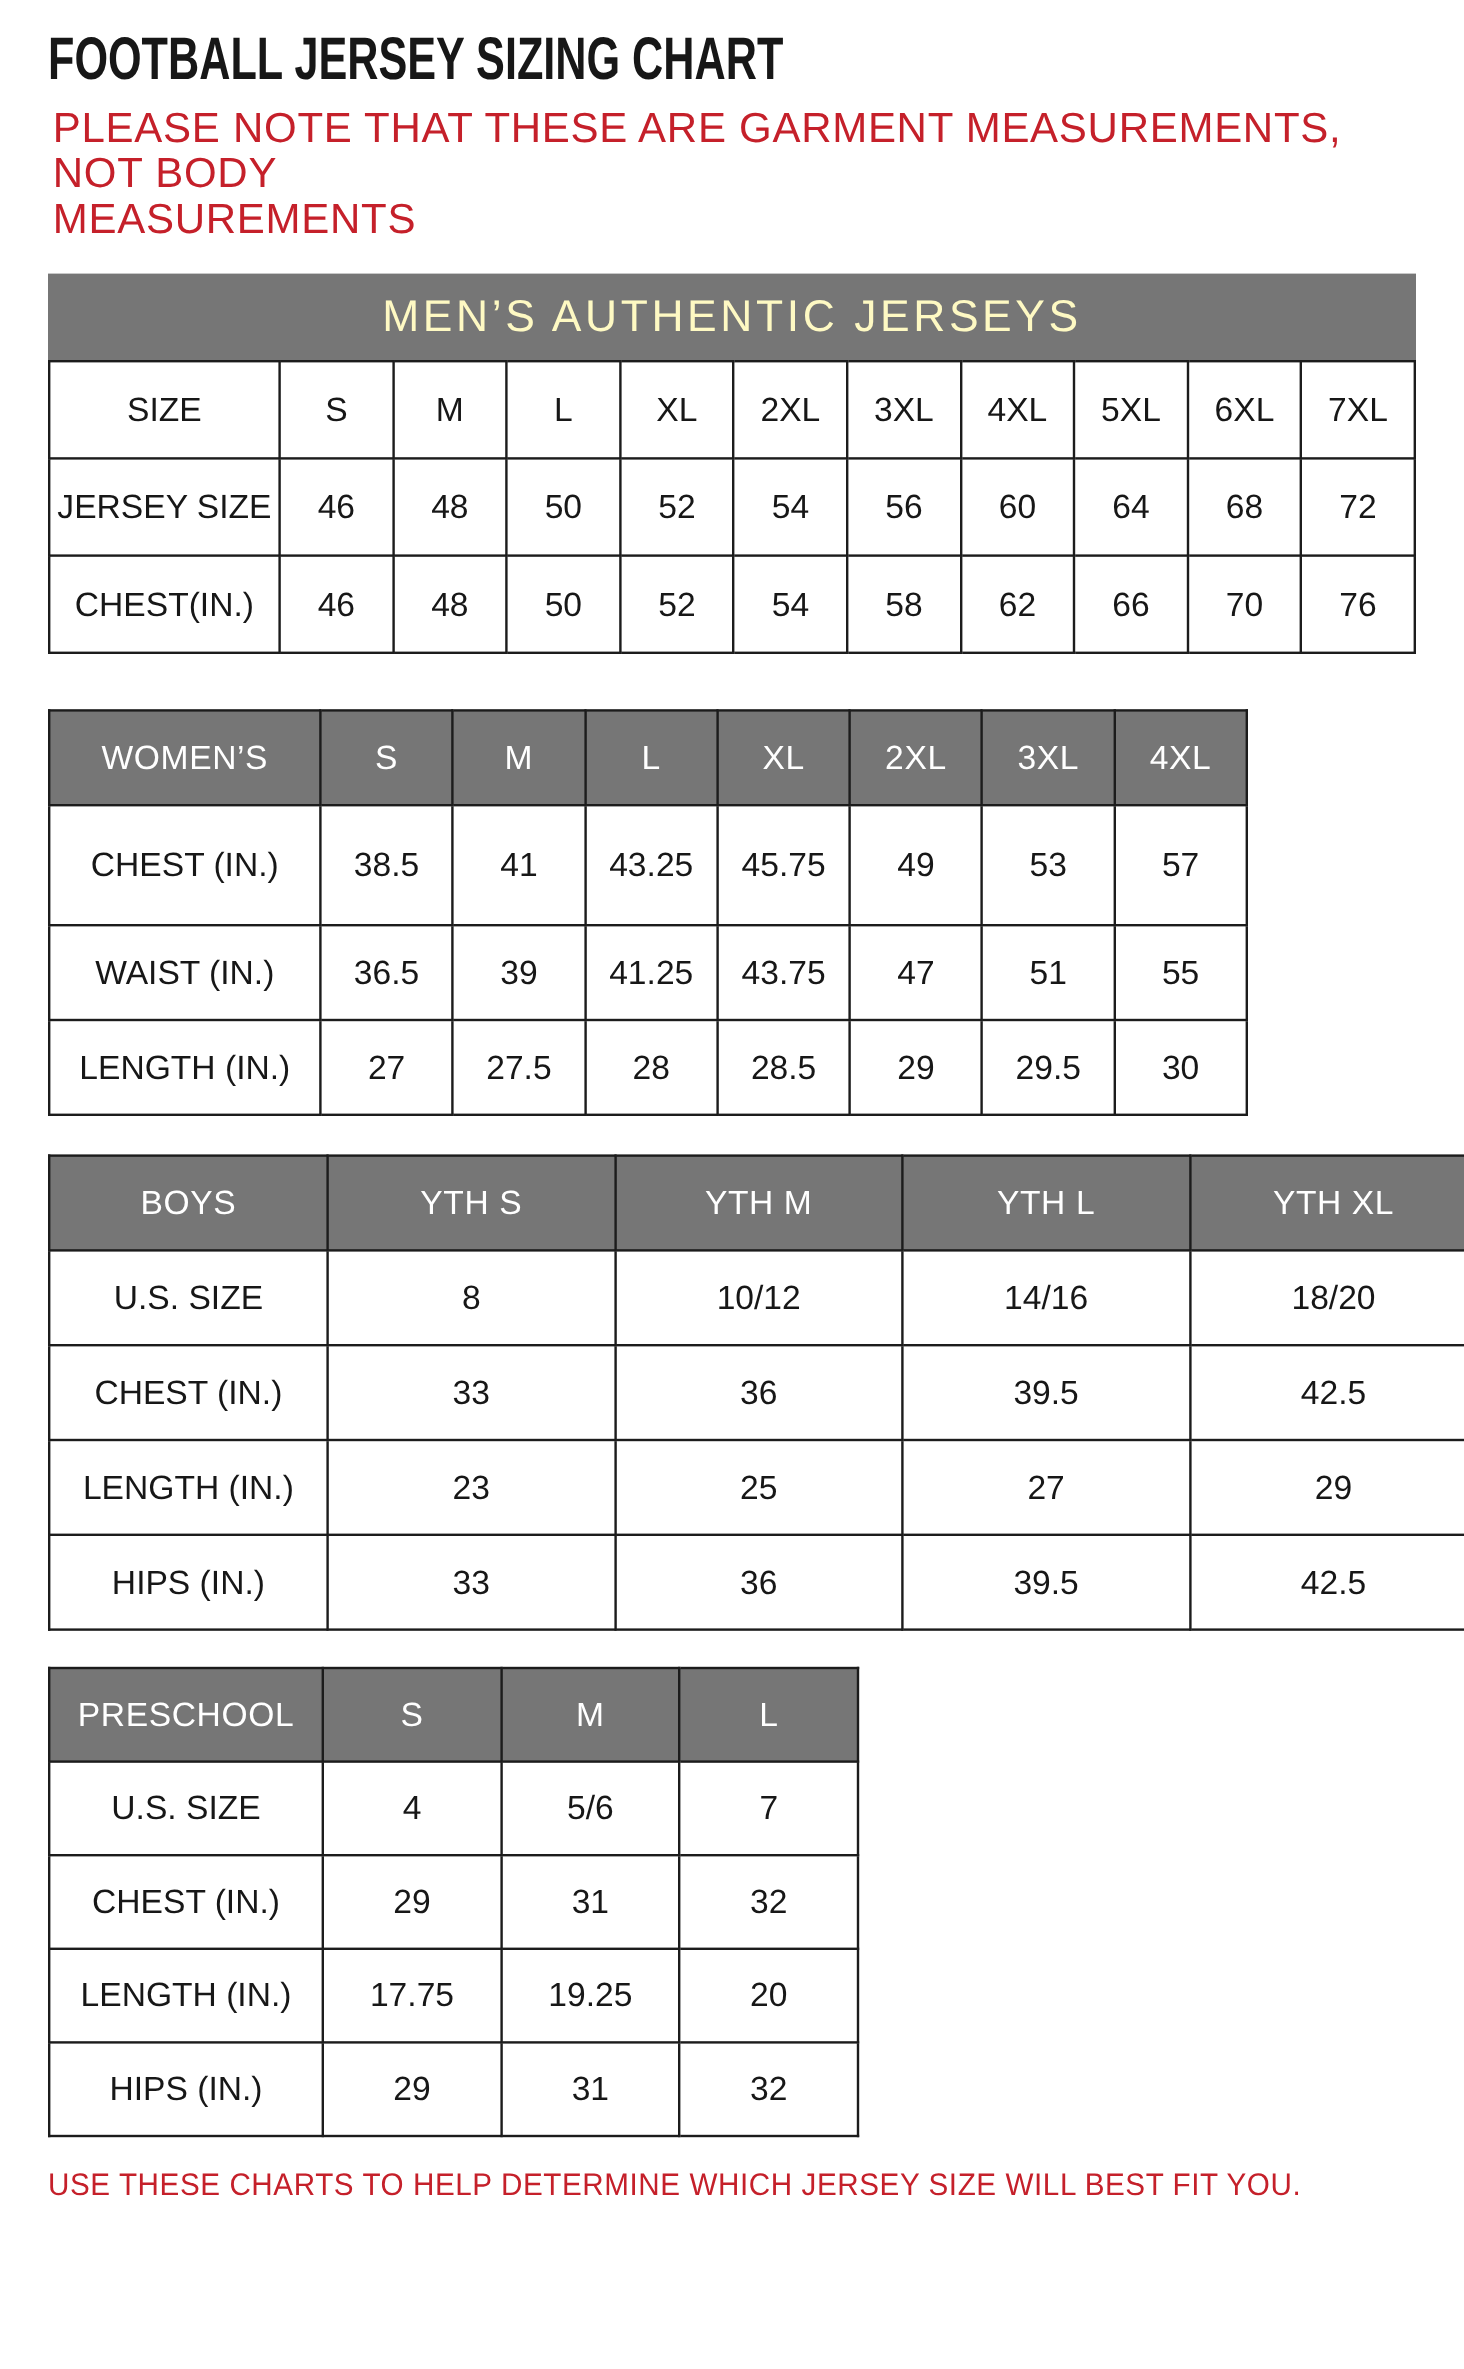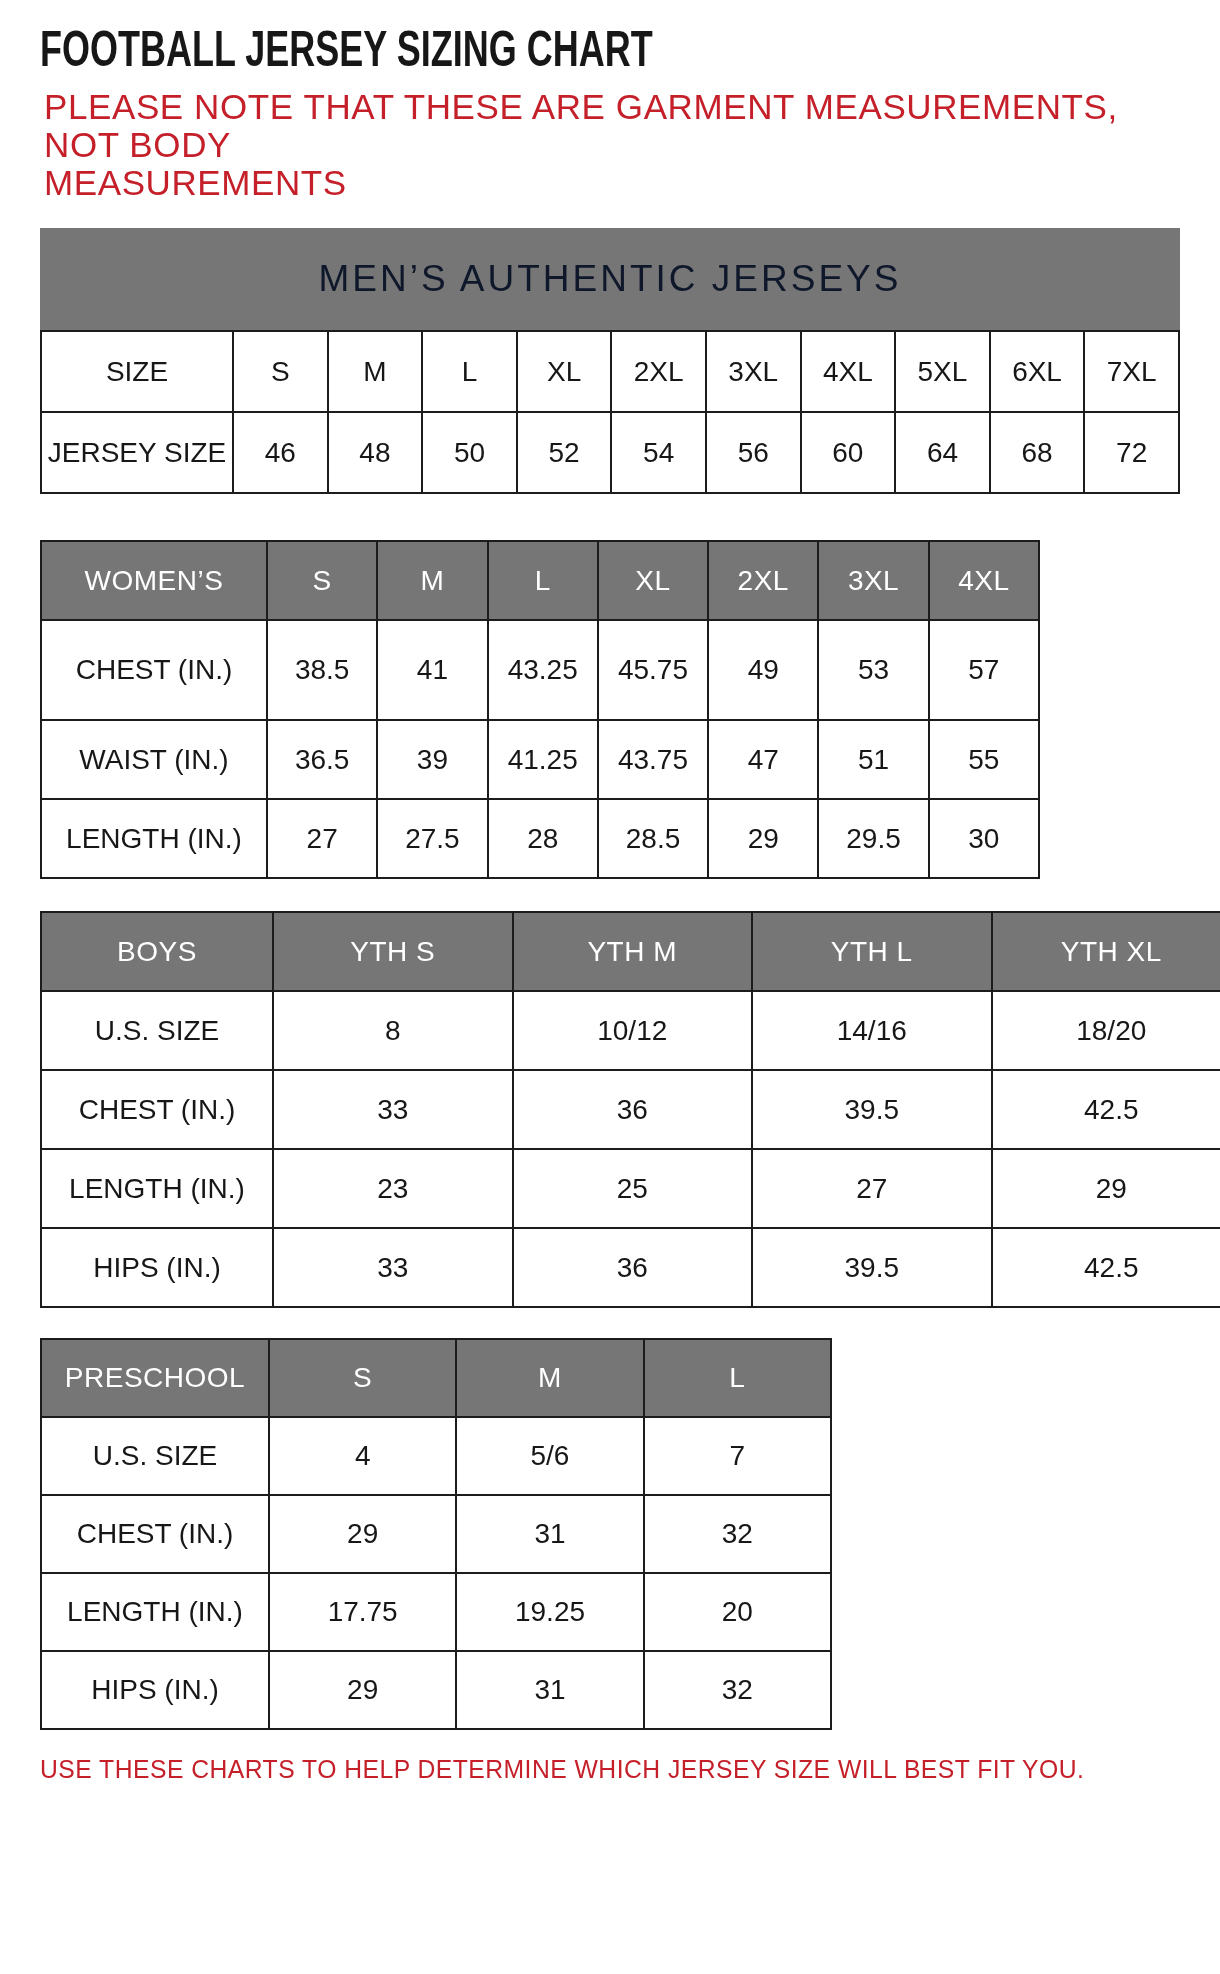--- a/index.html
+++ b/index.html
@@ -36,23 +36,23 @@
     font-weight:400;
   }
 
   .tblwrap{margin:0;}
   .mens{margin-top:26px;}
   .womens{margin-top:46px;}
   .boys{margin-top:32px;}
   .preschool{margin-top:30px;}
 
   .banner{
-    width:1140px;height:102px;
+    width:1140px;height:72px;
     background:var(--header-gray);
-    color:#0f172a;
+    color:#fef9c3;
     display:flex;align-items:center;justify-content:center;
     font-size:37px;letter-spacing:3px;font-weight:400;
   }
 
   table{border-collapse:collapse;table-layout:fixed;}
   th,td{
     border:2px solid var(--line);
     font-weight:400;
     text-align:center;
     vertical-align:middle;
@@ -73,21 +73,21 @@
 
   .womens table{width:1000px;}
   .womens tr{height:79px;padding-left:48px;}
   .womens tbody tr:first-child{height:100px;}
   .womens .rowlabel{width:226px;}
 
   .boys table{width:1192px;}
   .boys tr{height:79px;}
   .boys .rowlabel{width:232px;}
 
-  .preschool table{width:792px;padding-left:12px;}
+  .preschool table{width:676px;padding-left:12px;}
   .preschool tr{height:78px;}
   .preschool .rowlabel{width:228px;}
 
   .footer{
     color:var(--accent-red);
     font-size:26px;
     margin:24px 0 0;
     letter-spacing:.5px;
     white-space:nowrap;
     transform:scaleX(.95);
@@ -127,20 +127,33 @@
             <td>48</td>
             <td>50</td>
             <td>52</td>
             <td>54</td>
             <td>56</td>
             <td>60</td>
             <td>64</td>
             <td>68</td>
             <td>72</td>
           </tr>
+          <tr>
+            <th class="rowlabel">CHEST(IN.)</th>
+            <td>46</td>
+            <td>48</td>
+            <td>50</td>
+            <td>52</td>
+            <td>54</td>
+            <td>58</td>
+            <td>62</td>
+            <td>66</td>
+            <td>70</td>
+            <td>76</td>
+          </tr>
         </tbody>
     </table>
   </div>
 
   <div class="tblwrap womens">
     <table>
       <thead>
           <tr>
             <th class="ghead rowlabel">WOMEN’S</th>
             <th class="ghead">S</th>

